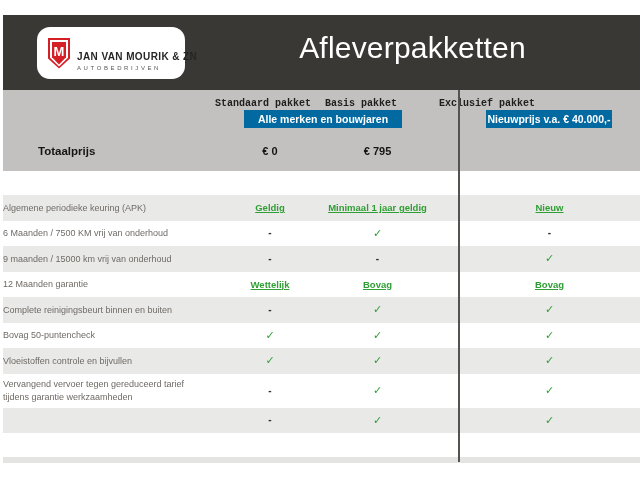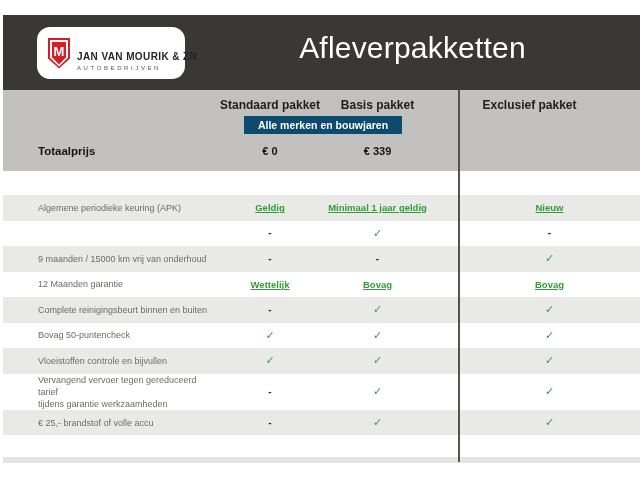--- a/index.html
+++ b/index.html
@@ -19,40 +19,40 @@
           display:flex;align-items:center;justify-content:center;
           color:#ffffff;font-weight:bold;font-size:13px;padding-bottom:4px;box-sizing:border-box;}
   .logo-text{margin-left:7px;line-height:1;}
   .logo-name{font-size:10px;font-weight:bold;color:#262626;letter-spacing:.4px;white-space:nowrap;margin-top:16px;}
   .logo-sub{font-size:6px;color:#5a5a5a;letter-spacing:2.6px;margin-top:3px;white-space:nowrap;}
   .title{position:absolute;left:182px;right:0;top:16px;text-align:center;color:#ffffff;
          font-size:30px;font-weight:normal;letter-spacing:.2px;}
 
   
   .band{position:absolute;left:3px;top:90px;right:0;height:81px;background:#c2c1bf;}
-  .col-head{position:absolute;top:8px;text-align:center;font-size:12px;font-weight:bold;color:#1e1e1e;}
+  .col-head{position:absolute;top:8px;font-size:10px;font-weight:bold;color:#1e1e1e;font-family:Liberation Mono, monospace;}
   .ch-standaard{left:212px;width:110px;}
   .ch-basis{left:322px;width:105px;}
   .ch-exclusief{left:436px;width:181px;}
-  .badge{position:absolute;top:26px;height:18px;background:#0c4a6e;color:#ffffff;
+  .badge{position:absolute;top:20px;height:18px;background:#0369a1;color:#ffffff;
          font-size:10.5px;font-weight:bold;display:flex;align-items:center;justify-content:center;}
   .badge-left{left:241px;width:158px;}
   .badge-right{left:483px;width:126px;}
   .total-label{position:absolute;left:35px;top:55px;font-size:11.5px;font-weight:bold;color:#151515;}
   .total-val{position:absolute;top:55px;text-align:center;font-size:11px;font-weight:bold;color:#151515;}
   .tv-standaard{left:212px;width:110px;}
   .tv-basis{left:322px;width:105px;}
   .tv-exclusief{left:456px;width:181px;}
 
   
   .rows{position:absolute;left:3px;top:195px;right:0;display:flex;flex-direction:column;}
   .row{display:grid;grid-template-columns:212px 110px 105px 29px 181px;align-items:center;min-height:25.5px;}
   .row:nth-child(odd){background:#e9e9e8;}
   .row.tall{min-height:34px;}
-  .feature{padding-left:35px;font-size:9px;color:#6f6b66;line-height:1.35;white-space:pre-line;}
+  .feature{font-size:9px;color:#6f6b66;line-height:1.35;white-space:pre-line;}
   .val{text-align:center;line-height:1;}
   .val.c1{grid-column:2;}
   .val.c2{grid-column:3;}
   .val.c3{grid-column:5;}
   .val.word{color:#2f9e33;font-weight:bold;font-size:9.5px;text-decoration:underline;}
   .val.check{color:#2f9e33;font-size:11px;}
   .val.dash{color:#2f2f2f;font-size:10px;font-weight:bold;}
 
   
   .divider{position:absolute;left:458px;top:90px;width:2px;height:372px;background:#56534f;z-index:6;}
@@ -75,33 +75,35 @@
       </div>
     </div>
     <div class="title">Afleverpakketten</div>
   </div>
 
   <div class="band">
     <div class="col-head ch-standaard">Standaard pakket</div>
     <div class="col-head ch-basis">Basis pakket</div>
     <div class="col-head ch-exclusief">Exclusief pakket</div>
     <div class="badge badge-left">Alle merken en bouwjaren</div>
+    <div class="badge badge-right">Nieuwprijs v.a. € 40.000,-</div>
     <div class="total-label">Totaalprijs</div>
     <div class="total-val tv-standaard">€ 0</div>
-    <div class="total-val tv-basis">€ 339</div>
+    <div class="total-val tv-basis">€ 795</div>
   </div>
 
   <div class="rows">
     <div class="row">
       <div class="feature">Algemene periodieke keuring (APK)</div>
       <div class="val c1 word">Geldig</div>
       <div class="val c2 word">Minimaal 1 jaar geldig</div>
       <div class="val c3 word">Nieuw</div>
     </div>
     <div class="row">
+      <div class="feature">6 Maanden / 7500 KM vrij van onderhoud</div>
       <div class="val c1 dash">-</div>
       <div class="val c2 check">✓</div>
       <div class="val c3 dash">-</div>
     </div>
     <div class="row">
       <div class="feature">9 maanden / 15000 km vrij van onderhoud</div>
       <div class="val c1 dash">-</div>
       <div class="val c2 dash">-</div>
       <div class="val c3 check">✓</div>
     </div>
@@ -130,21 +132,20 @@
       <div class="val c3 check">✓</div>
     </div>
     <div class="row tall">
       <div class="feature">Vervangend vervoer tegen gereduceerd tarief
 tijdens garantie werkzaamheden</div>
       <div class="val c1 dash">-</div>
       <div class="val c2 check">✓</div>
       <div class="val c3 check">✓</div>
     </div>
     <div class="row">
-      <div class="feature">€ 25,- brandstof of volle accu</div>
       <div class="val c1 dash">-</div>
       <div class="val c2 check">✓</div>
       <div class="val c3 check">✓</div>
     </div>
   </div>
 
   <div class="divider"></div>
   <div class="bottom-strip"></div>
 </div>
 

